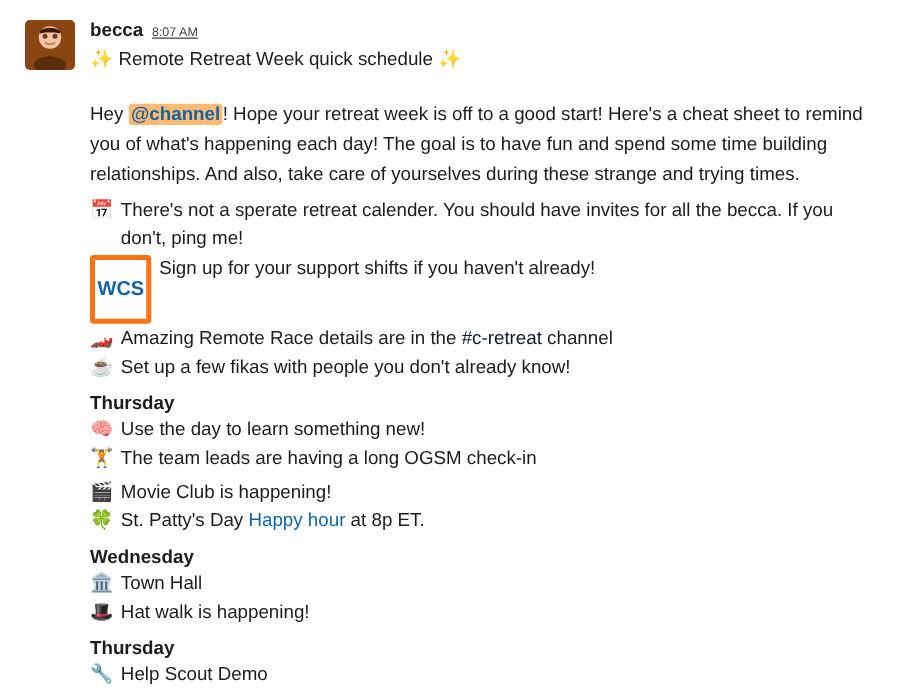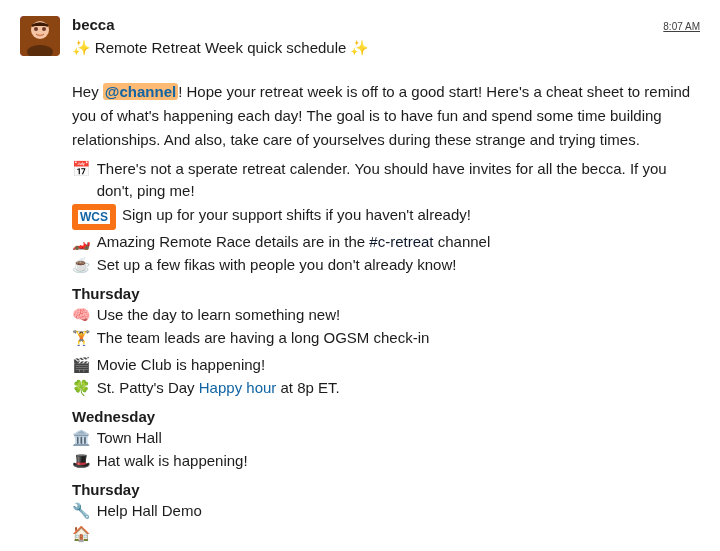--- a/index.html
+++ b/index.html
@@ -36,21 +36,20 @@
     }
     .content {
       flex: 1;
       min-width: 0;
     }
     .header {
       display: flex;
       align-items: baseline;
       gap: 7px;
       margin-bottom: 4px;
-      justify-content: space-between;
     }
     .username {
       font-weight: 900;
       font-size: 15px;
       color: #1d1c1d;
     }
     .timestamp {
       font-size: 10px;
       color: #404040;
       text-decoration: underline;
@@ -95,26 +94,26 @@
     .emoji {
       margin-right: 6px;
       flex-shrink: 0;
     }
     .wcs-badge {
       display: inline-flex;
       align-items: center;
       margin-right: 6px;
     }
     .wcs-text {
-      font-size: 12px;
+      font-size: 16px;
       font-weight: bold;
       color: #1264a3;
-      border: 6px solid #f97316;
+      border: 4px solid #f97316;
       border-radius: 3px;
-      padding: 0 2px;
+      padding: 14px 2px;
       line-height: 1.2;
     }
     .title-line {
       font-size: 15px;
       margin-bottom: 20px;
     }
   </style>
 </head>
 <body>
 
@@ -196,20 +195,20 @@
       <span>Town Hall</span>
     </div>
     <div class="day-item" style="margin-bottom:4px;">
       <span class="emoji">🎩</span>
       <span>Hat walk is happening!</span>
     </div>
 
     <div class="day-header">Thursday</div>
     <div class="day-item">
       <span class="emoji">🔧</span>
-      <span>Help Hall Demo</span>
+      <span>Help Scout Demo</span>
     </div>
     <div class="day-item" style="margin-bottom:4px;">
       <span class="emoji">🏠</span>
     </div>
 
   </div>
 </div>
 
 </body></html>

